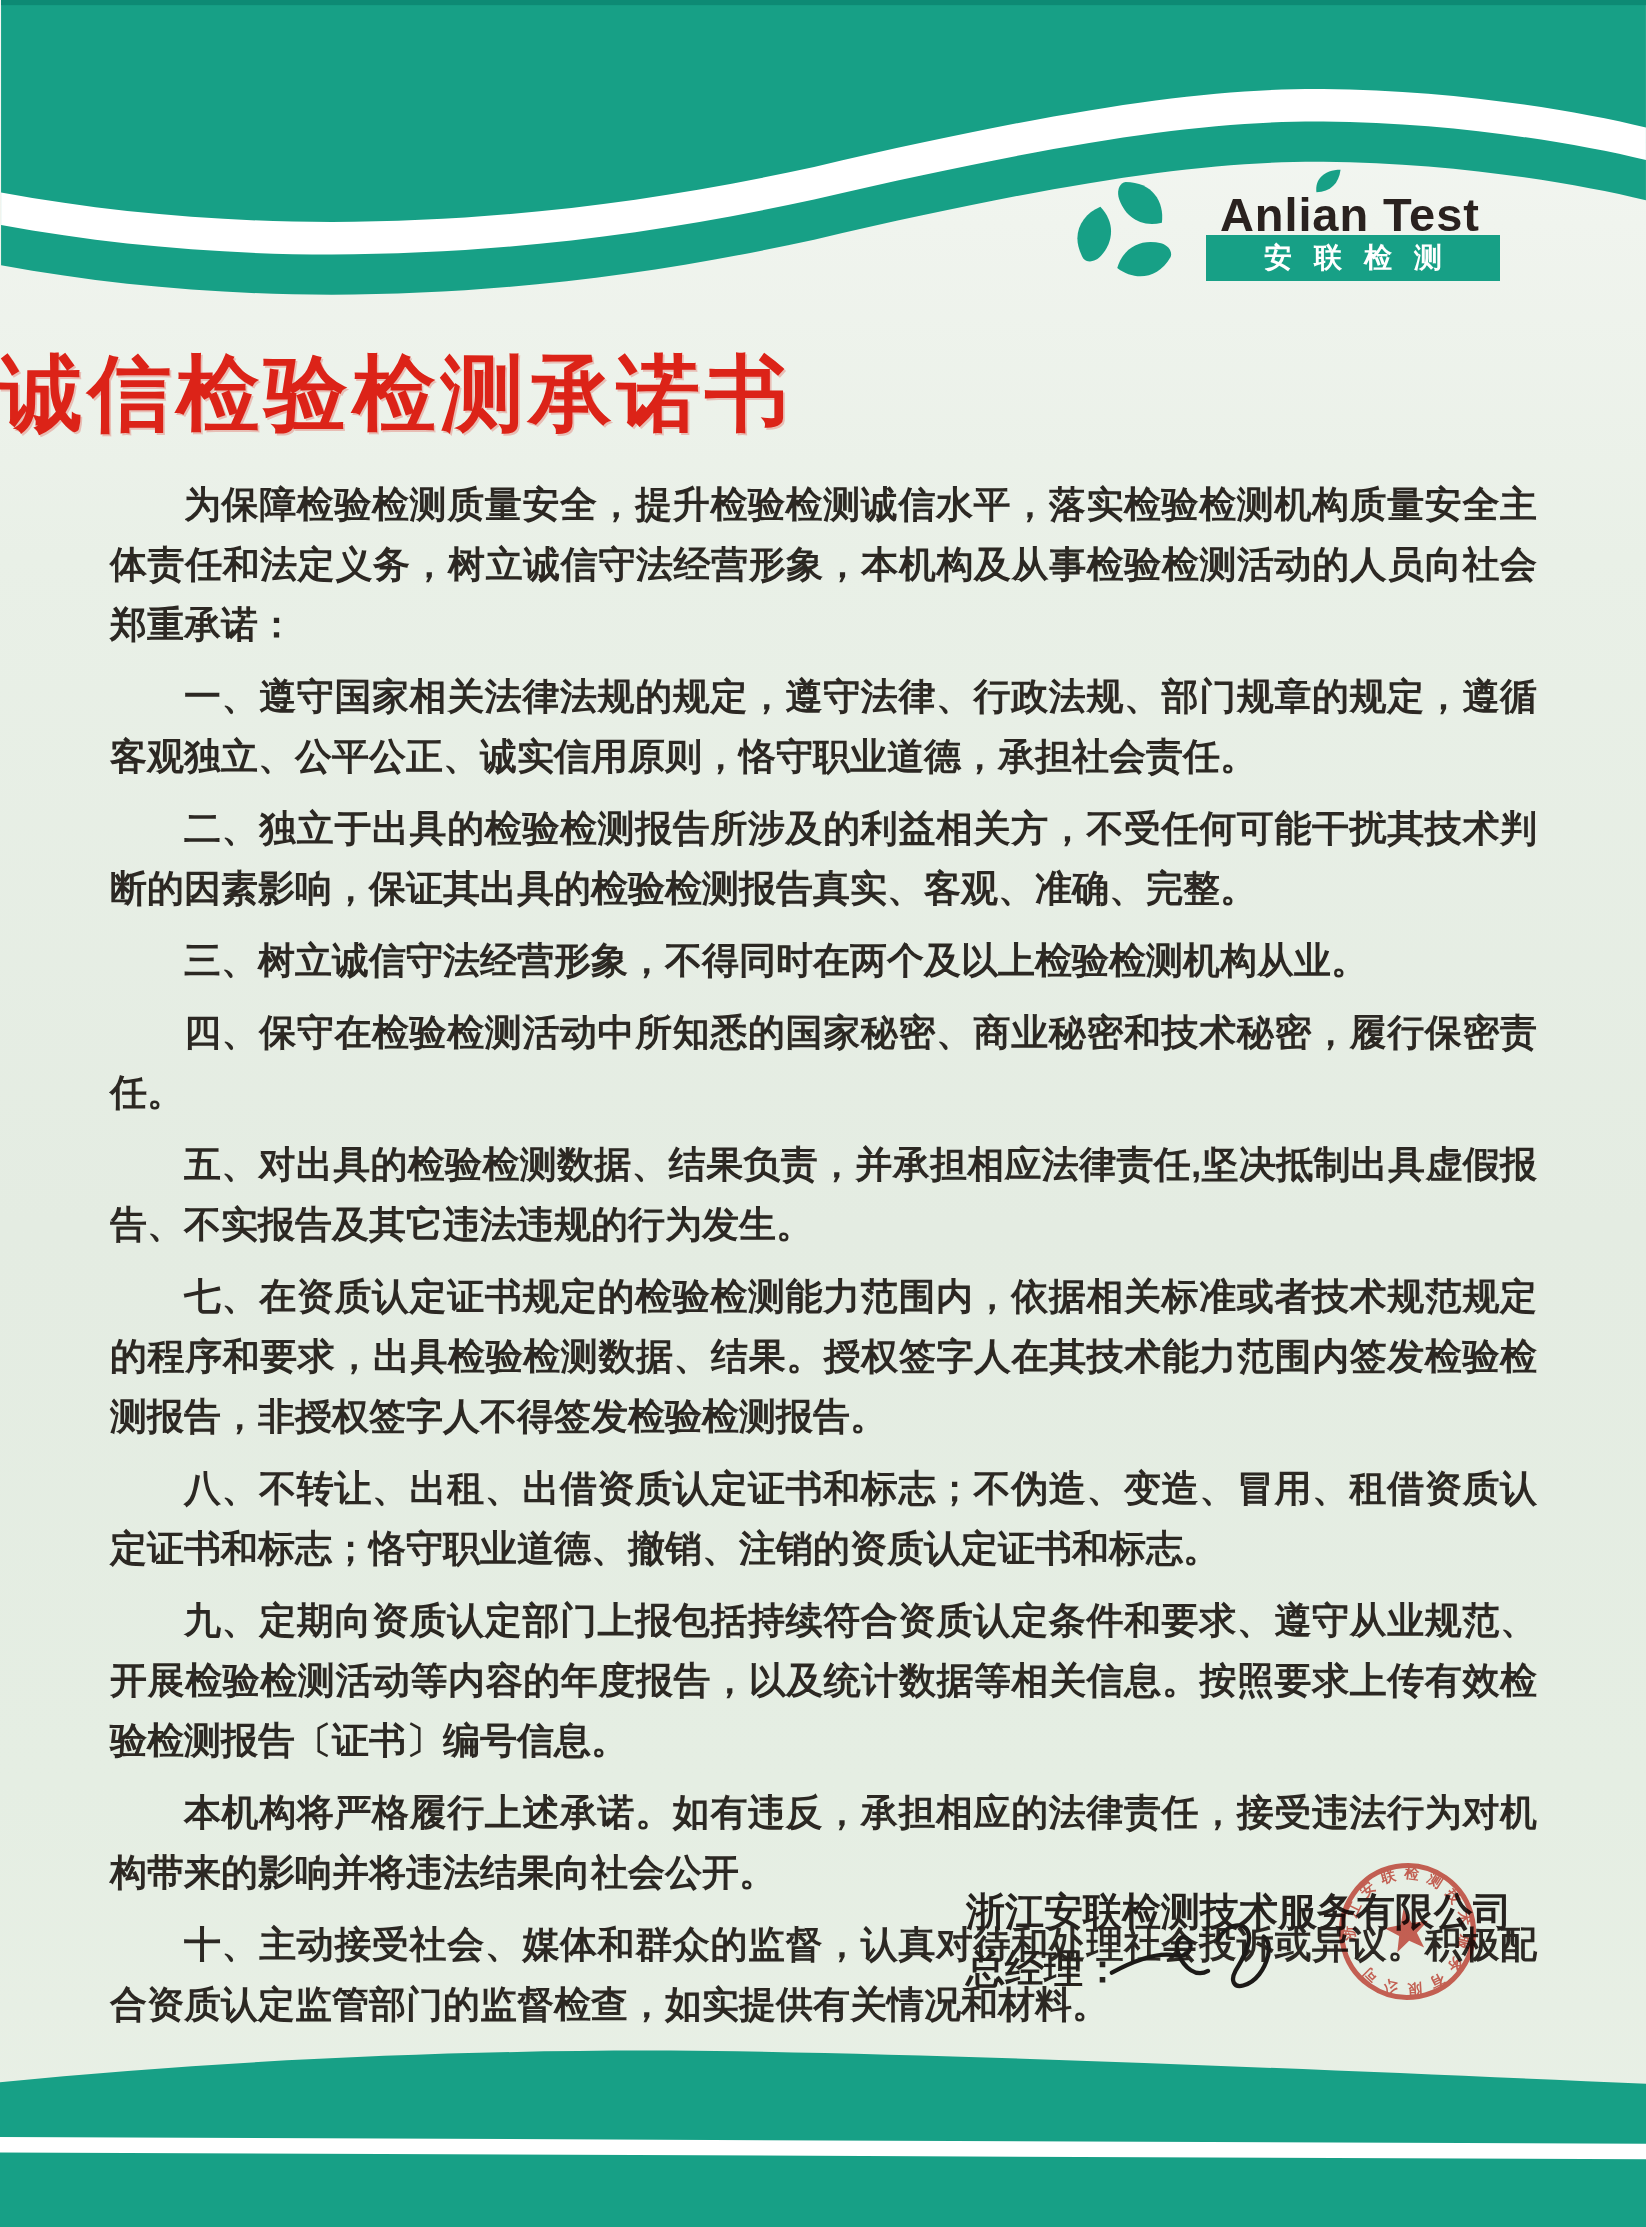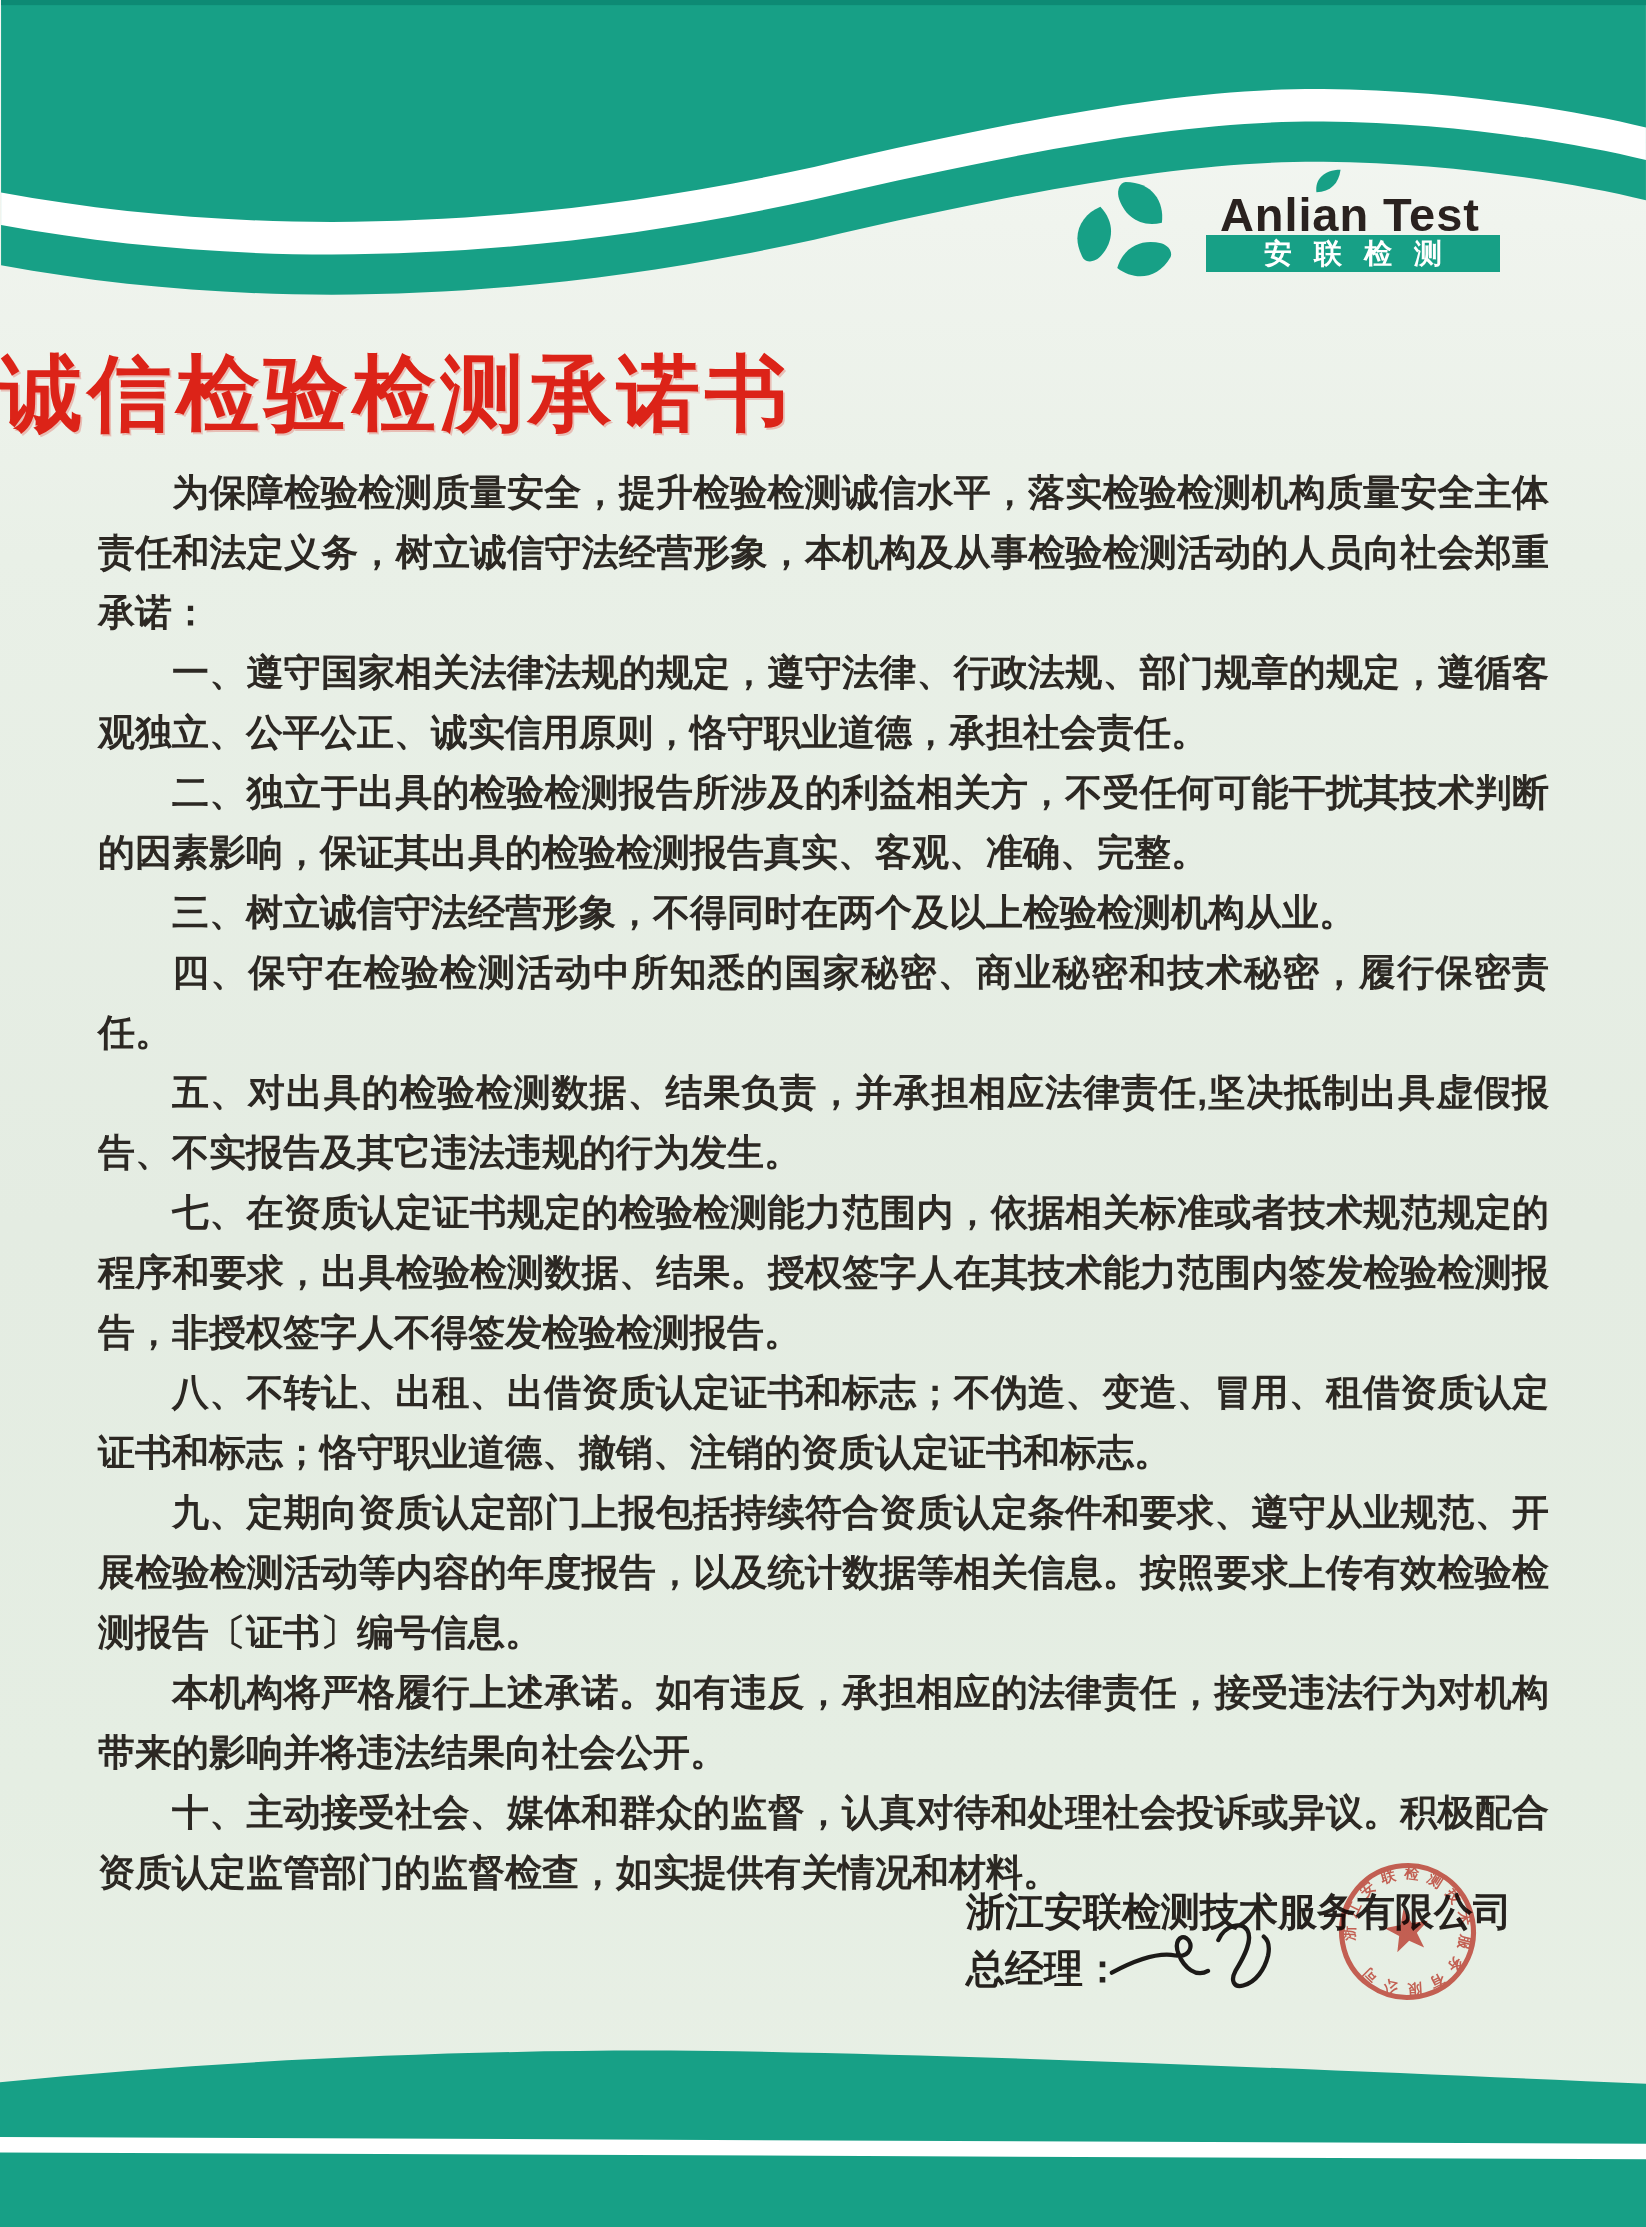--- a/index.html
+++ b/index.html
@@ -14,42 +14,42 @@
   .wave-top{left:0;top:0;width:1647px;height:368px;}
   .wave-bottom{left:0;top:2046px;width:1647px;height:182px;}
   
   .logo-icon{left:1069px;top:175px;width:115px;height:115px;}
   .brand-en{
     left:1220px;top:187px;width:360px;height:53px;
     font-size:47px;font-weight:700;color:#2a221f;letter-spacing:0.9px;white-space:nowrap;
   }
   .brand-accent{left:1313px;top:168px;width:31px;height:26px;}
   .brand-banner{
-    left:1206px;top:235px;width:294px;height:37px;background:#17a086;
+    left:1206px;top:235px;width:294px;height:46px;background:#17a086;
     display:flex;align-items:center;justify-content:center;
   }
   .brand-banner span{
     color:#ffffff;font-size:28px;font-weight:700;letter-spacing:22px;
     text-indent:22px;white-space:nowrap;
   }
   
   .doc-title{
     left:0;top:339px;width:1647px;text-align:left;
     font-family:"Liberation Serif", serif;font-weight:700;
     font-size:83px;color:#dc2318;letter-spacing:5.1px;
     text-shadow:1.7px 1.7px 0 rgba(220,35,24,.25);
     white-space:nowrap;
   }
   
   .doc-body{
     left:98px;top:463px;width:1451px;
     font-size:37px;line-height:60px;font-weight:700;color:#2c2823;
     text-align:justify;
   }
-  .doc-body p{margin:0;text-indent:74px;}
+  .doc-body p{margin:12px;text-indent:74px;}
   
   .sig-block{
     left:966px;top:1883px;width:600px;
     font-size:39px;line-height:57px;font-weight:700;color:#26221e;white-space:nowrap;
   }
   .sig-script{left:1105px;top:1916px;width:206px;height:103px;}
   .stamp{left:1333px;top:1857px;width:149px;height:149px;opacity:.85;transform:rotate(-10deg);mix-blend-mode:multiply;}
 </style>
 </head>
 <body>

